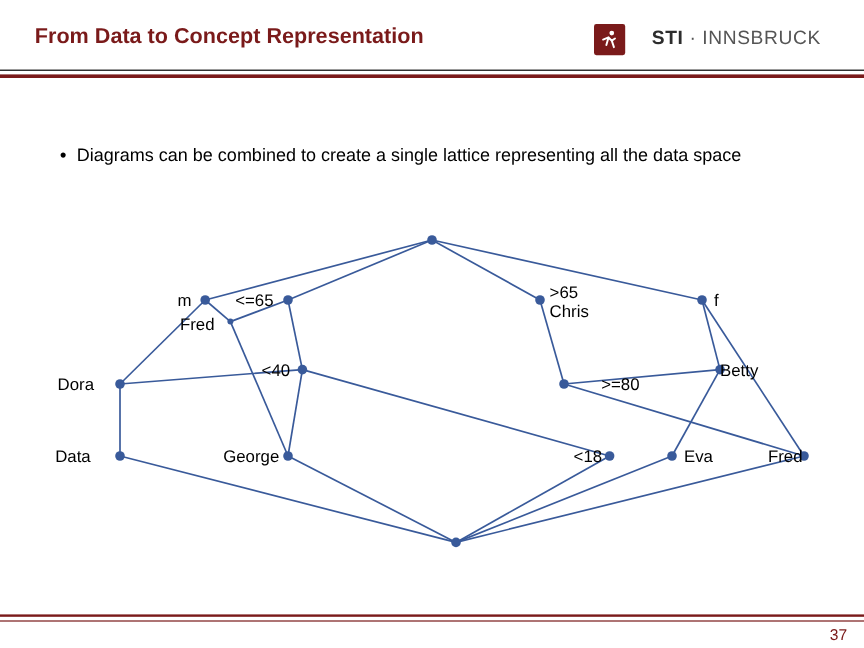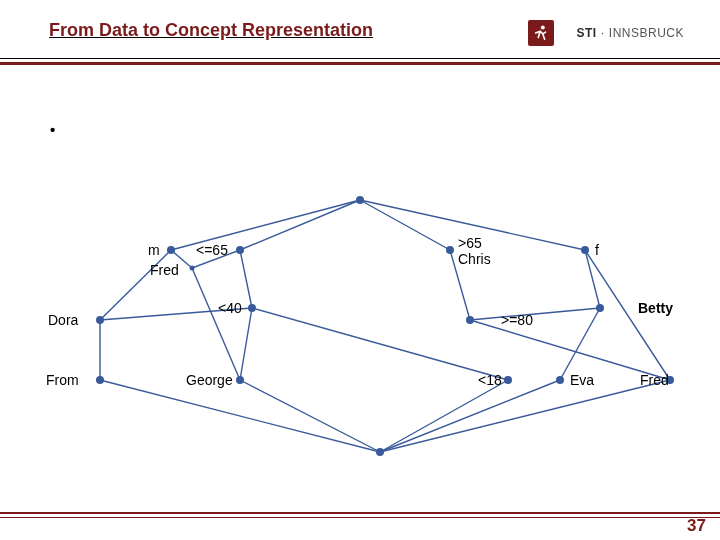--- a/index.html
+++ b/index.html
@@ -9,24 +9,23 @@
     height: 540px;
     background: #ffffff;
     font-family: Arial, Helvetica, sans-serif;
     color: #000000;
     position: relative;
     overflow: hidden;
   }
   .header {
     position: absolute;
     top: 20px;
-    left: 49px;
+    left: 29px;
     right: 36px;
     height: 40px;
-    text-decoration: underline;
   }
   .title {
     font-size: 18px;
     font-weight: bold;
     color: #7a1a1a;
   }
   .logo-group {
     position: absolute;
     top: 0;
     right: 0;
@@ -38,21 +37,21 @@
     width: 26px;
     height: 26px;
     background: #7a1a1a;
     display: flex;
     align-items: center;
     justify-content: center;
     border-radius: 2px;
   }
   .logo-box svg { display:block; }
   .logo-text {
-    font-size: 12px;
+    font-size: 16px;
     letter-spacing: 0.5px;
     color: #555;
     margin-left: 16px;
   }
   .logo-text .bold { font-weight: bold; color:#2d2d2d; }
   .rule1 {
     position: absolute;
     top: 58px;
     left: 0;
     right: 0;
@@ -103,23 +102,23 @@
   .footer-rule2 {
     position: absolute;
     bottom: 22px;
     left: 0; right: 0;
     border-top: 1px solid #7a1a1a;
   }
   .page-num {
     position: absolute;
     bottom: 4px;
     right: 14px;
-    font-size: 17px;
+    font-size: 13px;
     color: #7a1a1a;
-    font-weight: bold;
+    font-weight: normal;
   }
 </style>
 </head>
 <body>
 
 <div class="header">
   <div class="title">From Data to Concept Representation</div>
   <div class="logo-group">
     <div class="logo-box">
       <svg width="18" height="18" viewBox="0 0 20 20">
@@ -130,20 +129,21 @@
     <div class="logo-text">
       <span class="bold">STI</span><span> · INNSBRUCK</span>
     </div>
   </div>
 </div>
 <div class="rule1"></div>
 <div class="rule2"></div>
 
 <div class="bullet-row">
   <div class="bullet-dot">•</div>
+  <div>Diagrams can be combined to create a single lattice representing all the data space</div>
 </div>
 
 <div class="diagram">
   <svg id="diagram-svg" width="640" height="290" style="position:absolute;top:0;left:0;">
       <line x1="320" y1="20" x2="131" y2="70" stroke="#395a9a" stroke-width="1.4"></line>
       <line x1="320" y1="20" x2="200" y2="70" stroke="#395a9a" stroke-width="1.4"></line>
       <line x1="320" y1="20" x2="410" y2="70" stroke="#395a9a" stroke-width="1.4"></line>
       <line x1="320" y1="20" x2="545" y2="70" stroke="#395a9a" stroke-width="1.4"></line>
       <line x1="131" y1="70" x2="60" y2="140" stroke="#395a9a" stroke-width="1.4"></line>
       <line x1="131" y1="70" x2="152" y2="88" stroke="#395a9a" stroke-width="1.4"></line>
@@ -183,23 +183,23 @@
       <circle cx="340" cy="272" r="4" fill="#395a9a"></circle>
     </svg>
 <div class="node-label" style="left: 108px; top: 62px;">m</div>
     <div class="node-label" style="left: 156px; top: 62px;">&lt;=65</div>
     <div class="node-label" style="left: 418px; top: 55px;">&gt;65</div>
     <div class="node-label" style="left: 418px; top: 71px;">Chris</div>
     <div class="node-label" style="left: 555px; top: 62px;">f</div>
     <div class="node-label" style="left: 110px; top: 82px;">Fred</div>
     <div class="node-label" style="left: 178px; top: 120px;">&lt;40</div>
     <div class="node-label" style="left: 440px; top: 132px; margin-left: 21px;">&gt;=80</div>
-    <div class="node-label" style="left: 598px; top: 120px; font-weight: bold;">Betty</div>
+    <div class="node-label" style="left: 560px; top: 120px;">Betty</div>
     <div class="node-label" style="left: 8px; top: 132px;">Dora</div>
-    <div class="node-label" style="left: 6px; top: 192px;">From</div>
+    <div class="node-label" style="left: 6px; top: 192px;">Data</div>
     <div class="node-label" style="left: 146px; top: 192px; text-align: right;">George</div>
     <div class="node-label" style="left: 438px; top: 192px;">&lt;18</div>
     <div class="node-label" style="left: 530px; top: 192px;">Eva</div>
     <div class="node-label" style="left: 600px; top: 192px;">Fred</div>
   </div>
 
 <div class="footer-rule1"></div>
 <div class="footer-rule2"></div>
 <div class="page-num">37</div>
 

